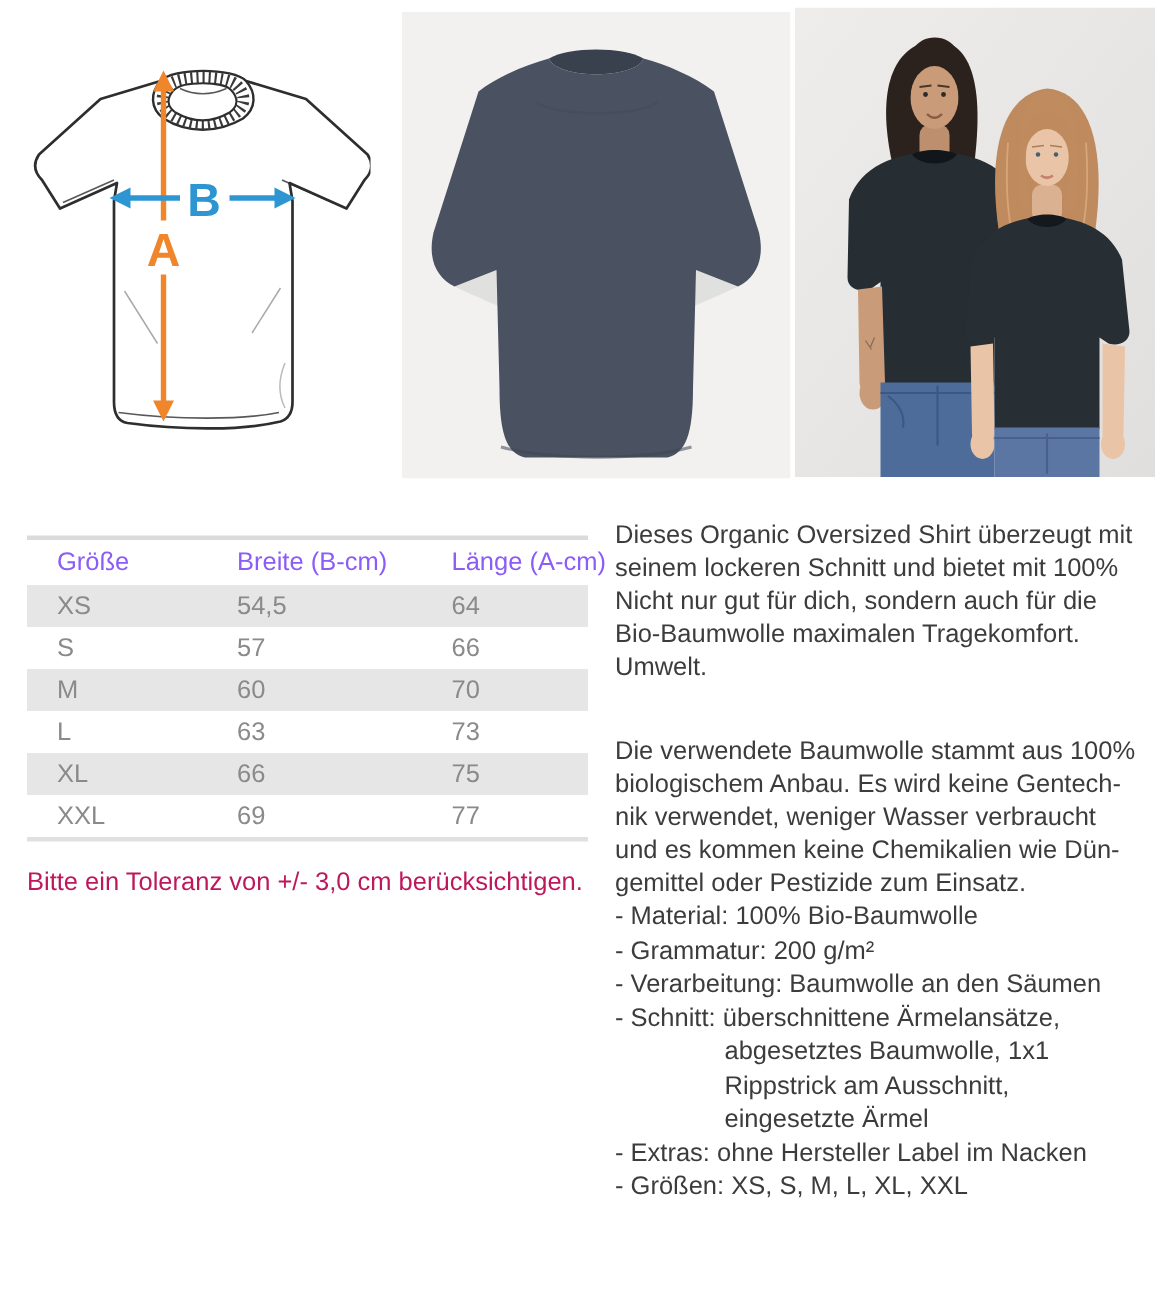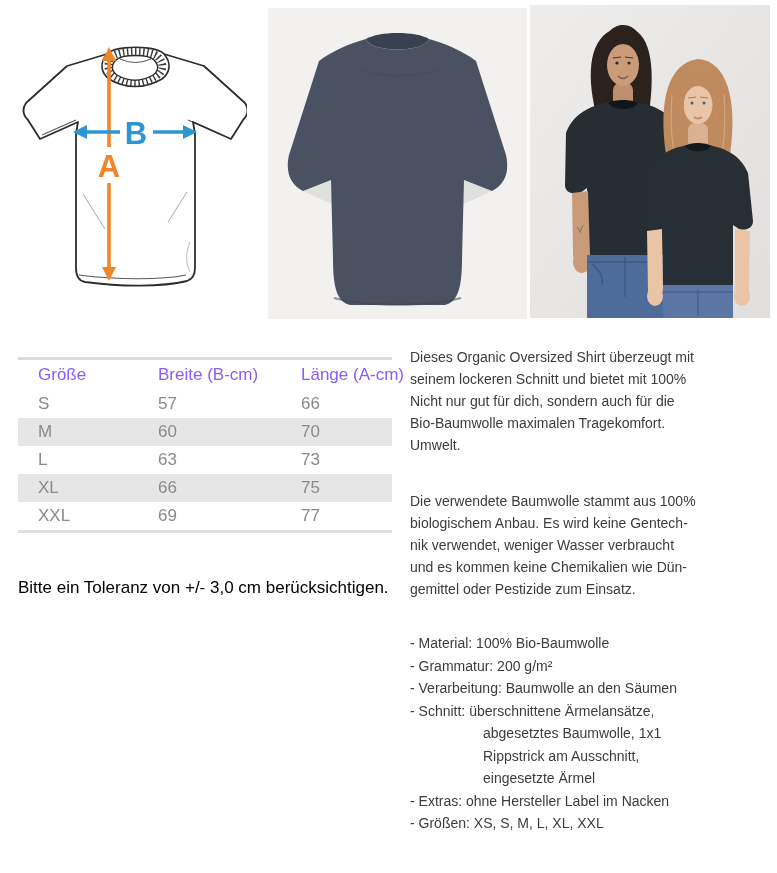--- a/index.html
+++ b/index.html
@@ -14,27 +14,27 @@
   .size-table{position:absolute;left:18px;top:357px;width:374px;
               border-top:3px solid #dcdbda;border-bottom:3px solid #e1e0df;
               font-size:17px;}
   .trow{display:grid;grid-template-columns:120px 143px 1fr;align-items:center;
         height:28px;color:#8a8a8a;}
   .trow > div{padding-left:20px;white-space:nowrap;}
   .trow.stripe{background:#e7e6e6;}
   .trow.thead{height:30px;color:#8b5cf6;background:#fff;}
 
   .tolerance{position:absolute;left:18px;top:576px;width:390px;
-             font-size:17px;line-height:24px;color:#000000;}
+             font-size:17px;line-height:24px;color:#be185d;}
 
   .description{position:absolute;left:410px;top:346px;width:367px;
-               font-size:14px;color:#3c3c3c;}
+               font-size:17px;color:#3c3c3c;}
   .description .line{line-height:22px;white-space:nowrap;}
   .para1{margin-bottom:34px;}
-  .para2{margin-bottom:32px;}
+  .para2{}
   .specs .line{line-height:22.5px;}
   .specs .indent{padding-left:73px;}
 </style>
 </head>
 <body>
 
 <div class="canvas">
 
   <div class="photo diagram">
     <svg viewBox="0 0 230 245">
@@ -146,20 +146,25 @@
       </g>
     </svg>
   </div>
 
   <div class="size-table">
     <div class="trow thead">
       <div>Größe</div>
       <div>Breite (B-cm)</div>
       <div>Länge (A-cm)</div>
     </div>
+    <div class="trow stripe">
+      <div>XS</div>
+      <div>54,5</div>
+      <div>64</div>
+    </div>
     <div class="trow">
       <div>S</div>
       <div>57</div>
       <div>66</div>
     </div>
     <div class="trow stripe">
       <div>M</div>
       <div>60</div>
       <div>70</div>
     </div>

